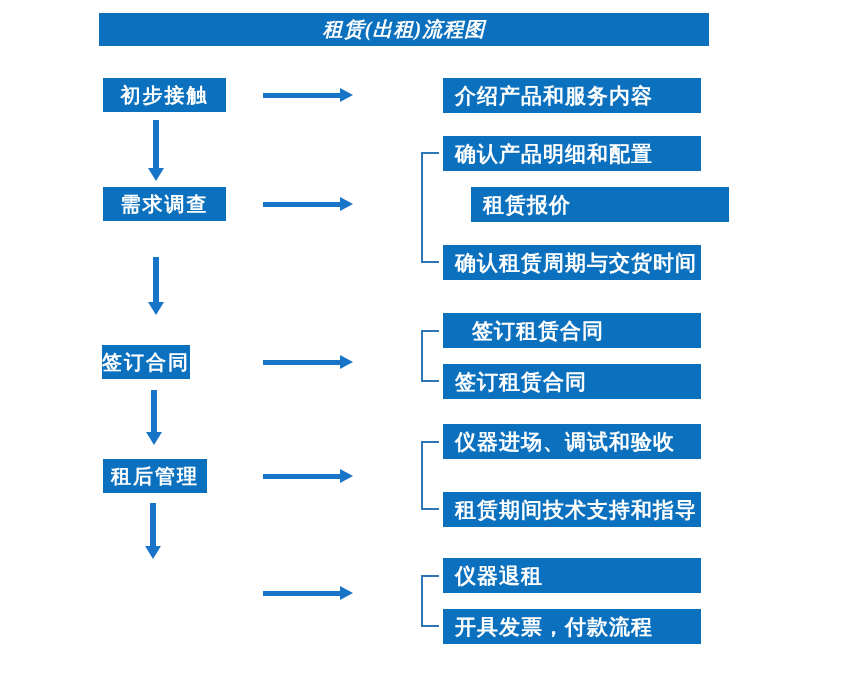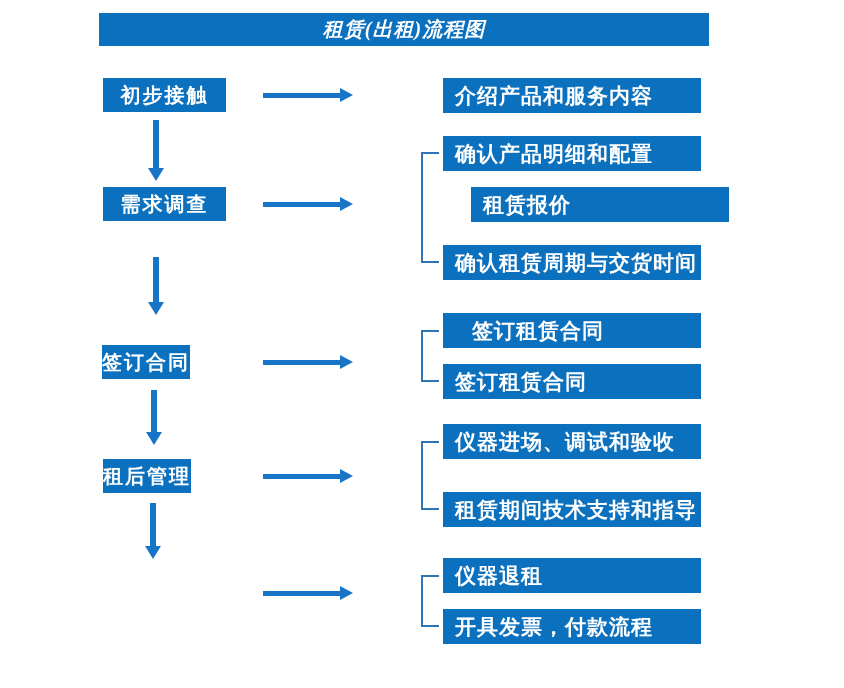--- a/index.html
+++ b/index.html
@@ -84,21 +84,21 @@
 </head>
 <body>
 
 <div class="canvas">
 
   <div class="title-bar">租赁(出租)流程图</div>
 
   <div class="box stage" style="left:103px; top:78px;  width:123px;">初步接触</div>
   <div class="box stage" style="left:103px; top:187px; width:123px;">需求调查</div>
   <div class="box stage" style="left:102px; top:345px; width:88px;">签订合同</div>
-  <div class="box stage" style="left:103px; top:459px; width:88px;">租后管理</div>
+  <div class="box stage" style="left:103px; top:459px; width:104px;">租后管理</div>
 
   <div class="v-arrow" style="left:147px; top:120px; height:61px;">
       <div class="shaft"></div>
       <div class="head"></div>
     </div>
   <div class="v-arrow" style="left:147px; top:257px; height:58px;">
       <div class="shaft"></div>
       <div class="head"></div>
     </div>
   <div class="v-arrow" style="left:145px; top:390px; height:55px;">

